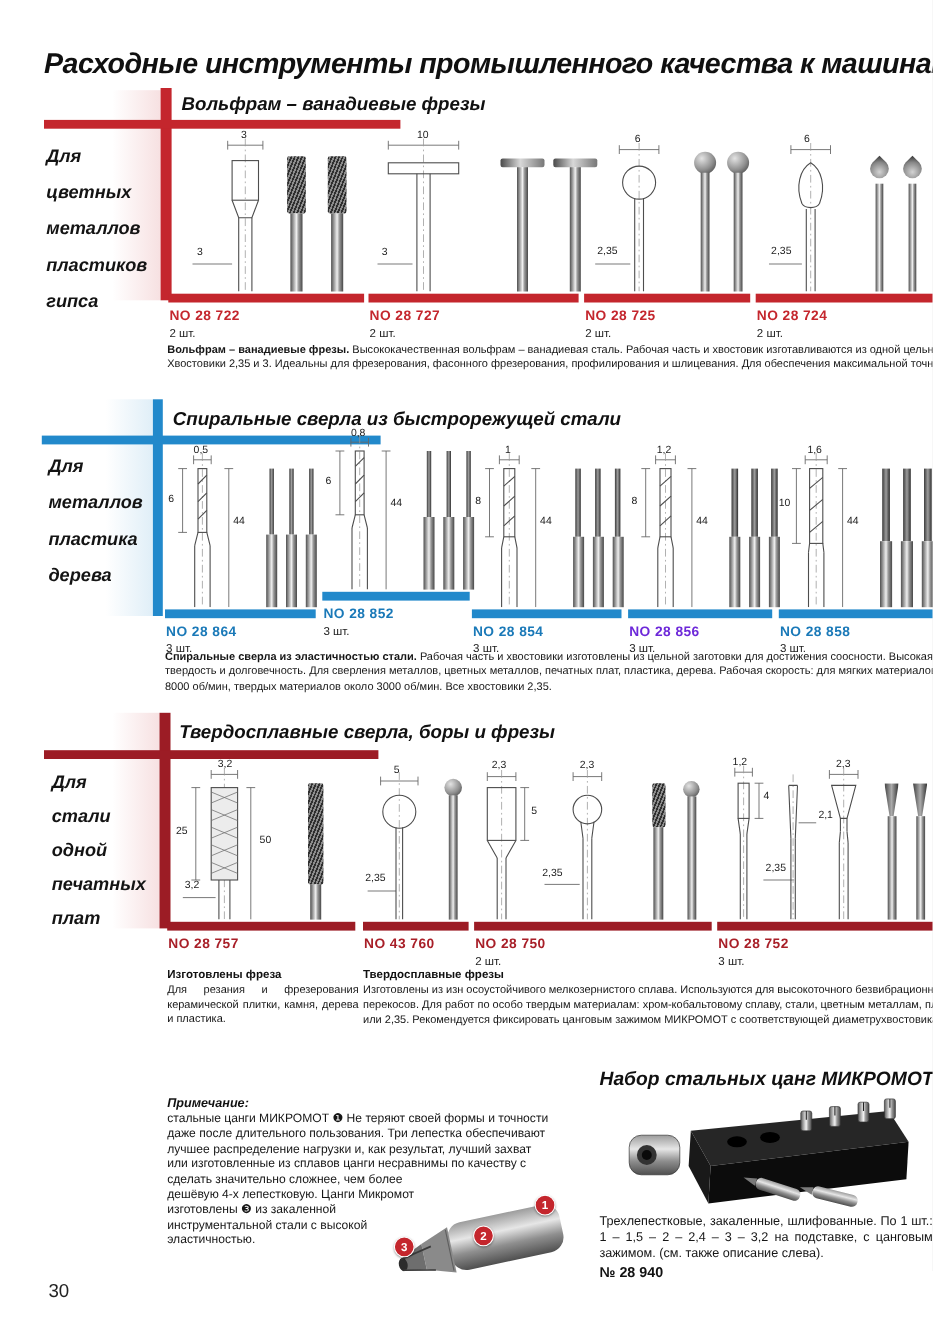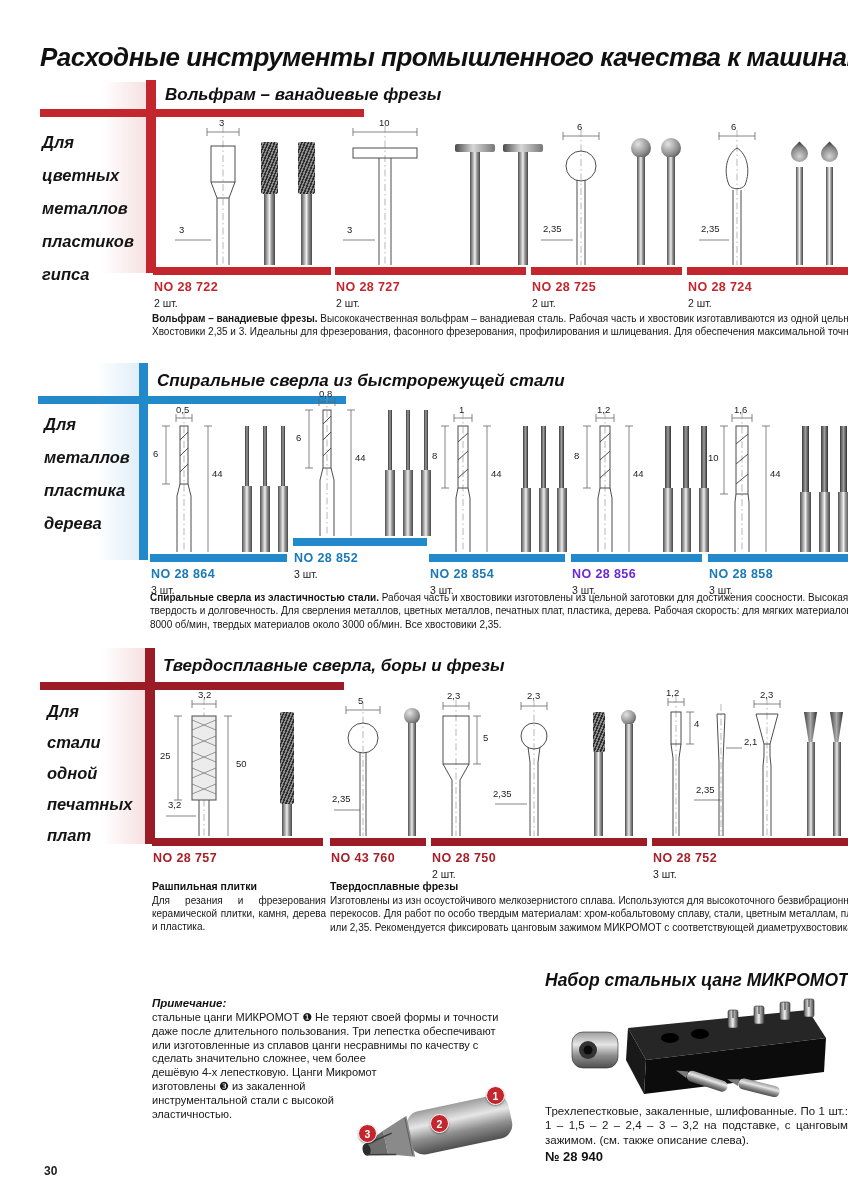--- a/index.html
+++ b/index.html
@@ -37,21 +37,21 @@
   .burrtex{position:absolute;border-radius:2px;background:repeating-linear-gradient(112deg,#2f2f2f 0 1.5px,#8c8c8c 1.5px 3px);}
   .disc{position:absolute;border-radius:2px;background:linear-gradient(90deg,#4a4a4a,#d8d8d8 45%,#777);}
   .ballp{position:absolute;border-radius:50%;background:radial-gradient(circle at 35% 30%,#e3e3e3,#8f8f8f 55%,#343434);}
   .tearp{position:absolute;border-radius:0 50% 50% 50%;transform:rotate(45deg);
          background:radial-gradient(circle at 62% 62%,#d3d3d3,#868686 60%,#323232);}
   .tip{position:absolute;background:linear-gradient(90deg,#3c3c3c,#9d9d9d 50%,#2e2e2e);}
   .coneinv{position:absolute;background:linear-gradient(90deg,#414141,#ababab 50%,#303030);
            clip-path:polygon(0 0,100% 0,64% 100%,36% 100%);}
   .tintR{position:absolute;background:linear-gradient(90deg,rgba(196,38,45,0),rgba(196,38,45,.14));}
   .tintB{position:absolute;background:linear-gradient(90deg,rgba(34,137,203,0),rgba(34,137,203,.14));}
-  .pagenum{font-size:12px;color:#222;font-weight:bold;}
+  .pagenum{font-size:17px;color:#222;}
 </style>
 </head>
 <body>
 
 <svg width="0" height="0" style="position:absolute" aria-hidden="true">
   <defs>
     <linearGradient id="gmh" x1="0" y1="0" x2="1" y2="0">
       <stop offset="0" stop-color="#5a5a5a"></stop>
         <stop offset=".4" stop-color="#d8d8d8"></stop>
       <stop offset=".5" stop-color="#f0f0f0"></stop>
@@ -585,38 +585,39 @@
         <div class="shank" style="left:155px;top:50px;width:8px;height:94px"></div>
         <div class="coneinv" style="left:178px;top:20px;width:13px;height:30px"></div>
         <div class="shank" style="left:181px;top:50px;width:8px;height:94px"></div>
       </div>
       <div class="cbar" style="background:#9c1c25"></div>
       <div class="no" style="color:#a81f28">NO 28 752</div>
       <div class="qty">3  шт.</div>
     </div>
 
     <div class="abs" style="left:152px;top:880px;width:174px">
-      <div class="btitle">Рашпильная плитки</div>
+      <div class="btitle">Изготовлены фреза</div>
       <div class="btext">Для резания и фрезерования керамической плитки, камня, дерева и пластика.</div>
     </div>
     <div class="abs" style="left:330px;top:880px;width:518px">
       <div class="btitle">Твердосплавные фрезы</div>
       <div class="desc" style="position:static">
         <div>Изготовлены из изн осоустойчивого мелкозернистого сплава. Используются для высокоточного безвибрационного</div>
         <div>перекосов. Для работ по особо твердым материалам: хром-кобальтовому сплаву, стали, цветным металлам, пластикам.</div>
         <div>или 2,35. Рекомендуется фиксировать цанговым зажимом МИКРОМОТ с соответствующей диаметрухвостовика ста</div>
       </div>
     </div>
   </div>
 
   <div class="abs" style="left:152px;top:997px;width:380px">
     <div class="ntitle">Примечание:</div>
     <div class="nlines">
       <div>стальные цанги МИКРОМОТ ❶  Не теряют своей формы и точности</div>
       <div>даже после длительного пользования. Три лепестка обеспечивают</div>
+      <div>лучшее распределение нагрузки и, как результат, лучший захват</div>
       <div>или изготовленные из сплавов цанги несравнимы по качеству с</div>
       <div>сделать значительно сложнее, чем более</div>
       <div>дешёвую 4-х лепестковую. Цанги Микромот</div>
       <div>изготовлены ❸  из закаленной</div>
       <div>инструментальной стали с высокой</div>
       <div>эластичностью.</div>
     </div>
   </div>
 
   <svg class="abs" style="left:350px;top:1072px" width="175" height="115">

